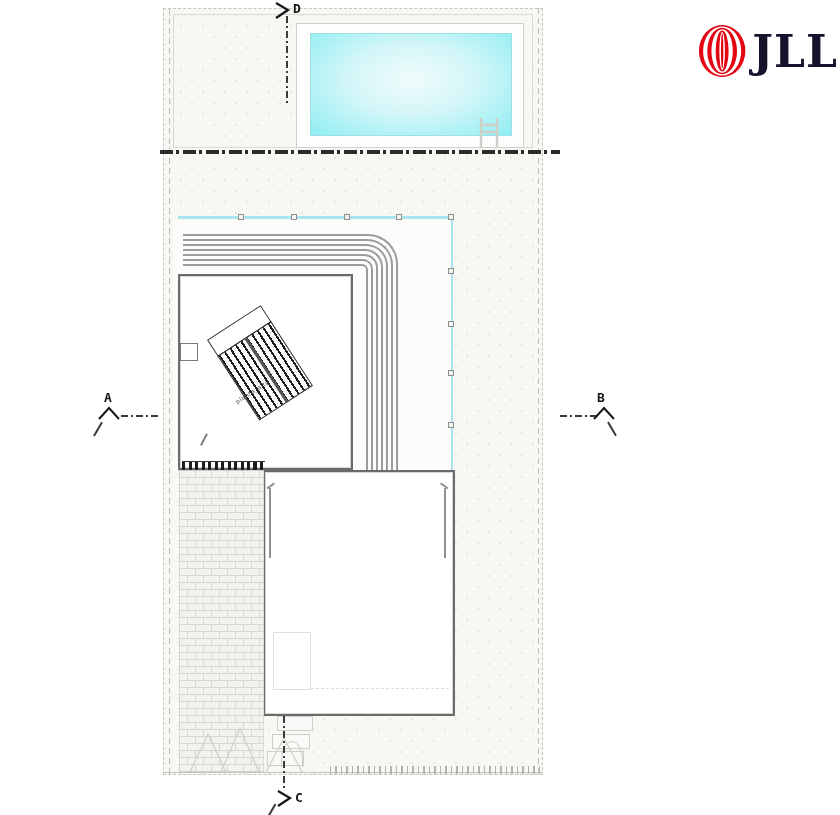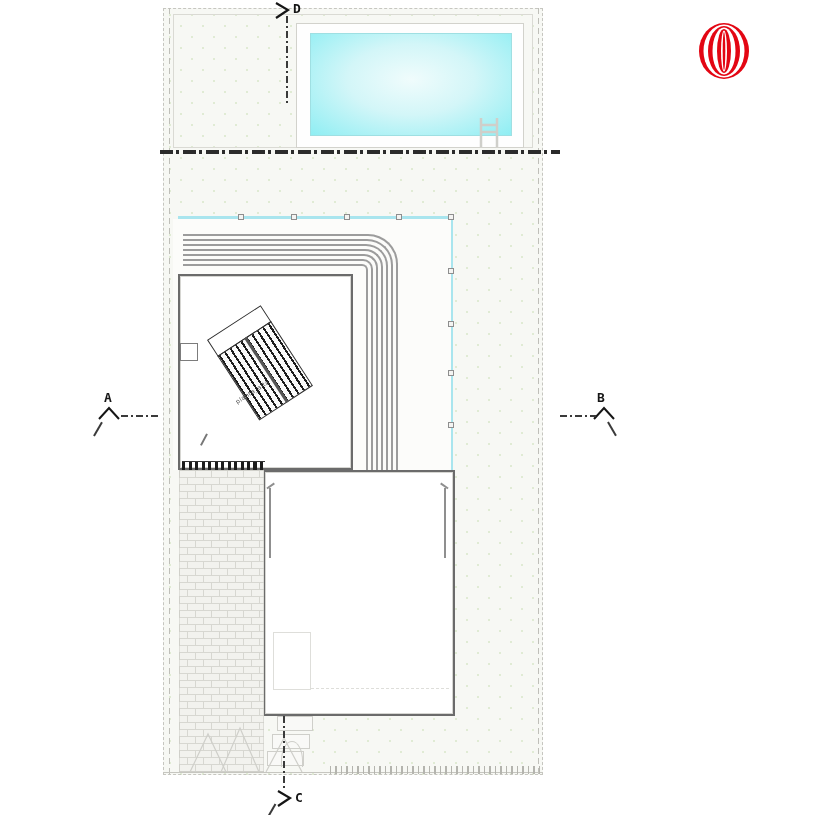--- a/index.html
+++ b/index.html
@@ -167,15 +167,16 @@
   <div class="abs logo-wrap">
     <svg width="52" height="58" viewBox="0 0 52 58">
       <ellipse cx="26" cy="29" rx="25" ry="28" fill="#e30613"></ellipse>
       <ellipse cx="26" cy="29" rx="20.5" ry="26.5" fill="#ffffff"></ellipse>
       <ellipse cx="26" cy="29" rx="16" ry="25" fill="#e30613"></ellipse>
       <ellipse cx="26" cy="29" rx="11.5" ry="23.5" fill="#ffffff"></ellipse>
       <ellipse cx="26" cy="29" rx="7" ry="22" fill="#e30613"></ellipse>
       <ellipse cx="26" cy="29" rx="3" ry="20.5" fill="#ffffff"></ellipse>
       <ellipse cx="26" cy="29" rx="1.3" ry="19" fill="#e30613"></ellipse>
     </svg>
+    <div class="logo-text">JLL</div>
   </div>
 
 </div>
 
 </body></html>

